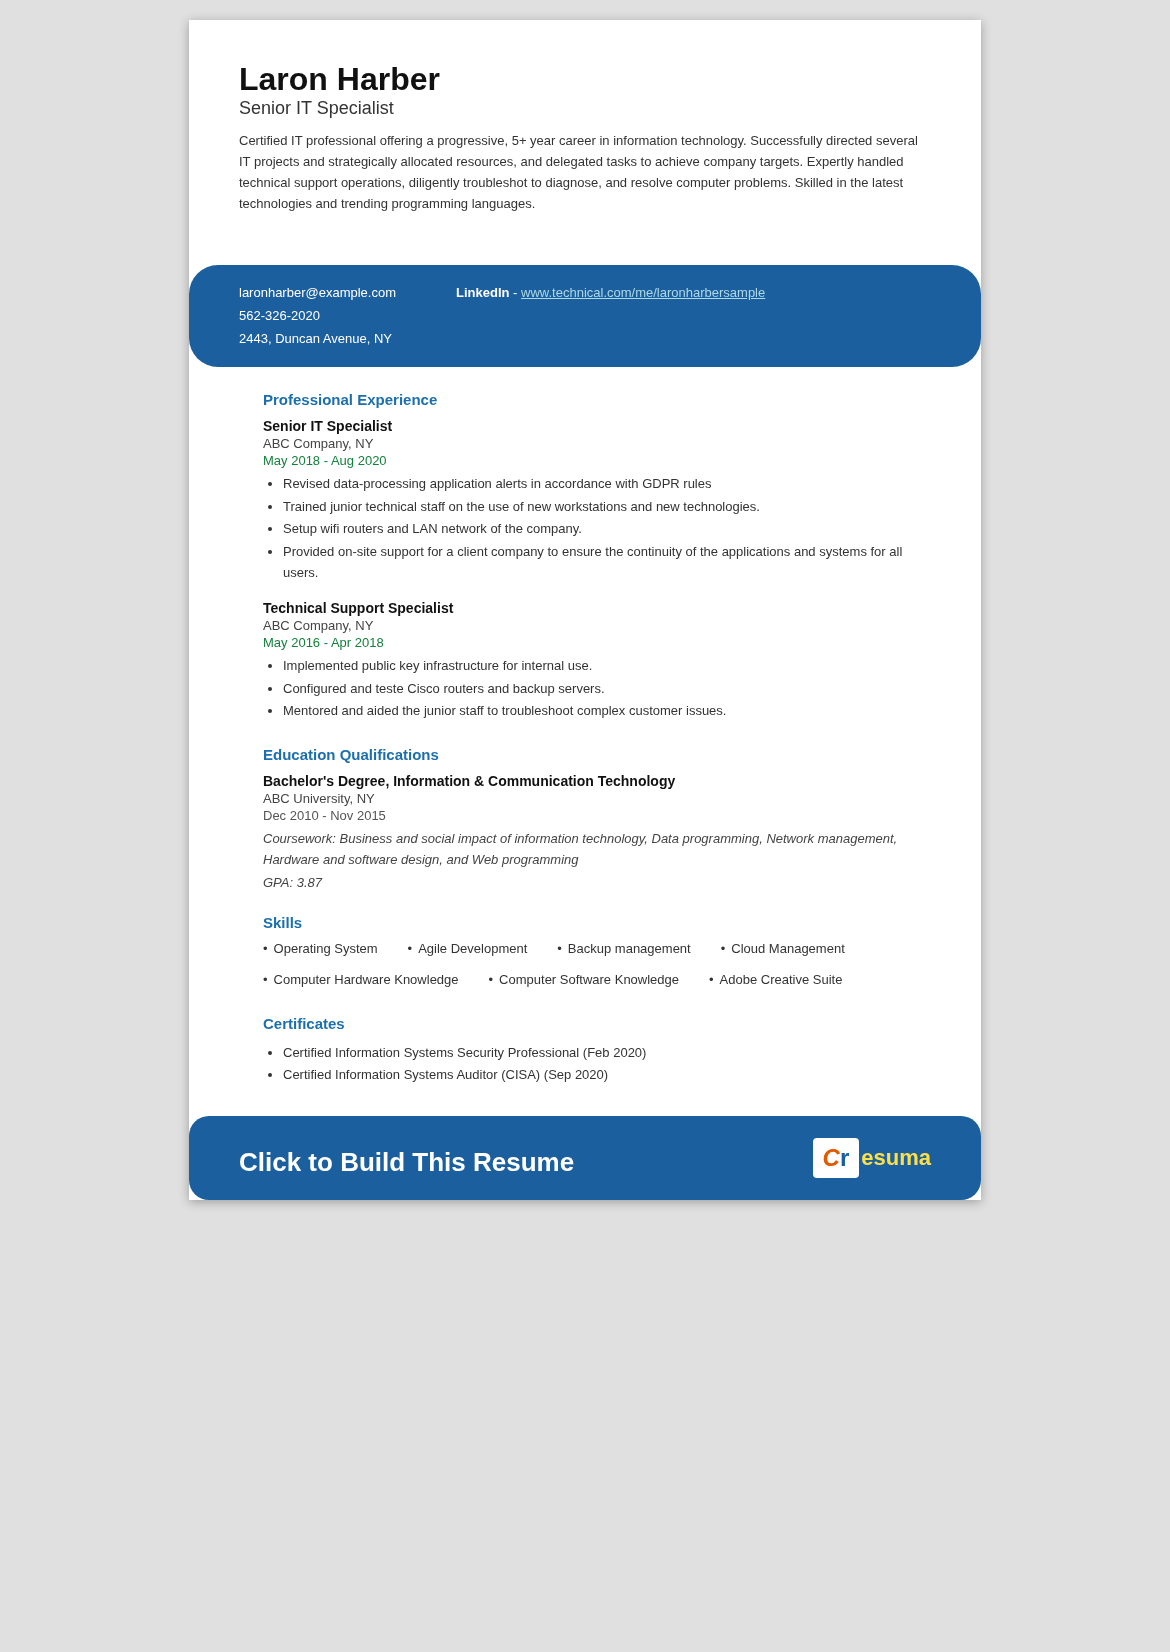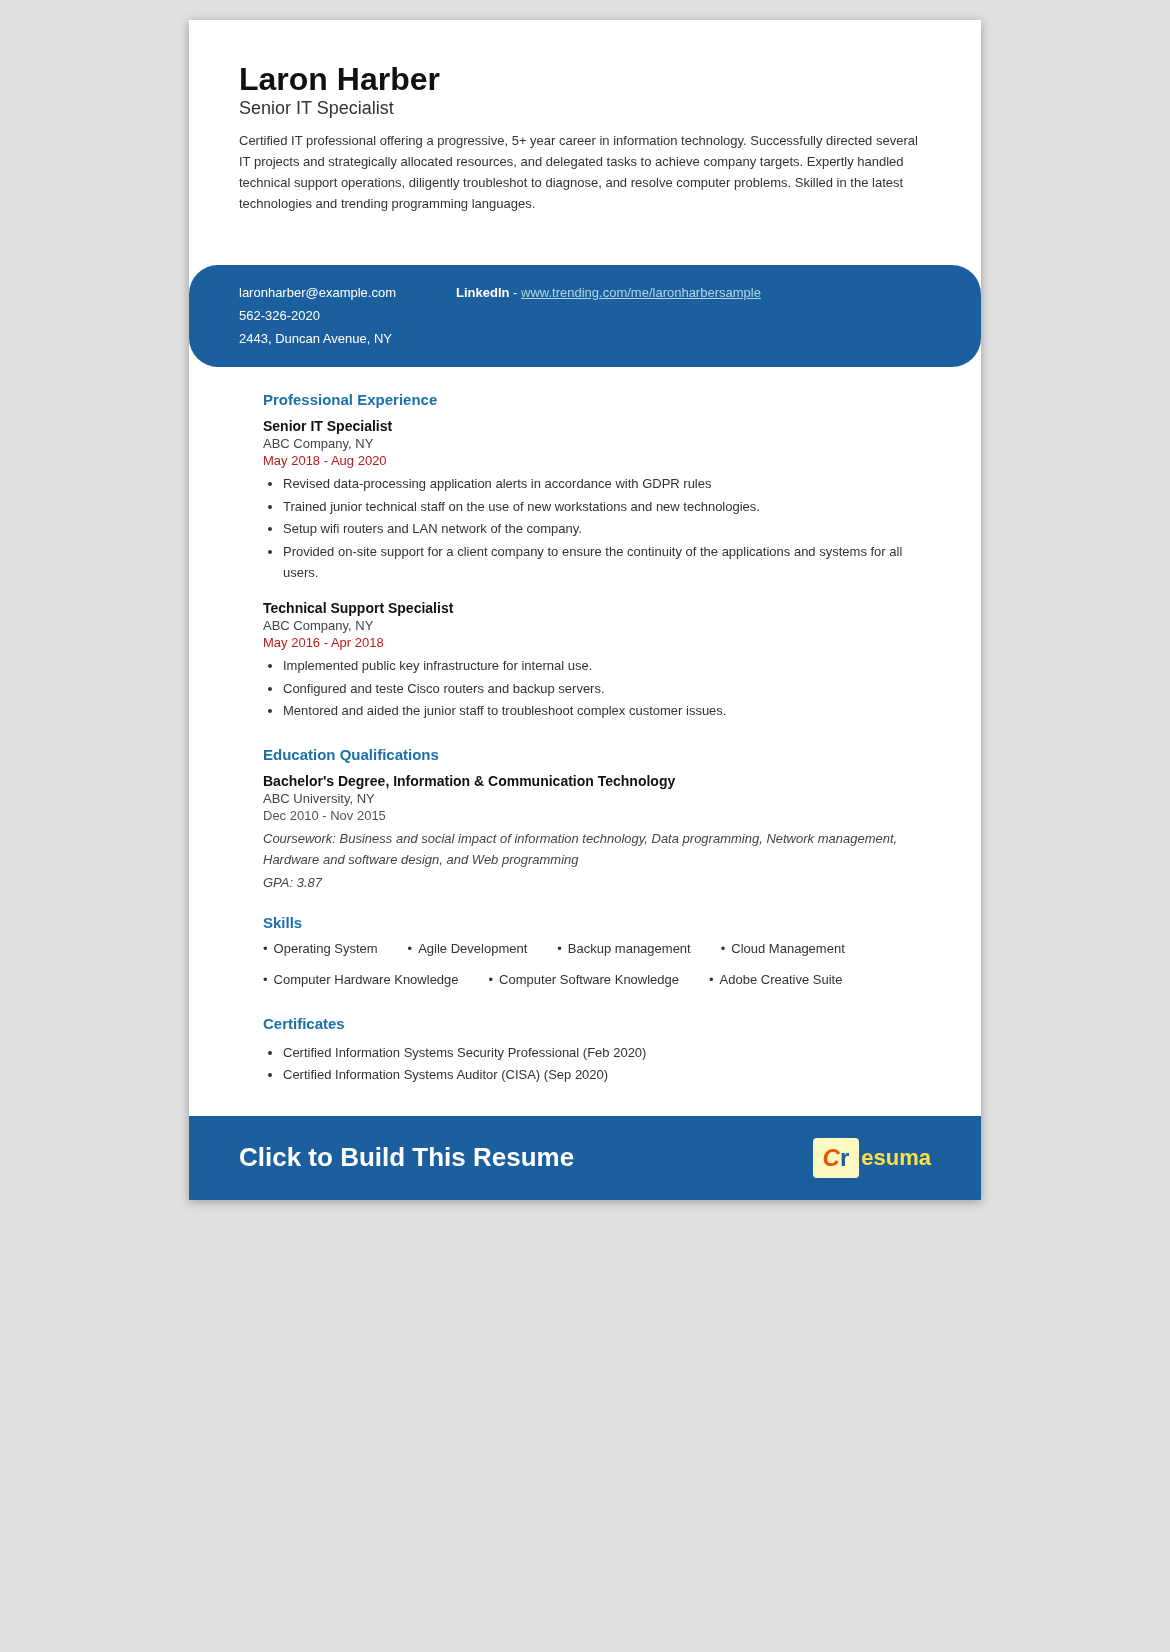--- a/index.html
+++ b/index.html
@@ -77,21 +77,21 @@
       color: #111;
       margin-bottom: 2px;
     }
     .company {
       font-size: 13px;
       color: #444;
       margin-bottom: 2px;
     }
     .date-range {
       font-size: 13px;
-      color: #b91c1c;
+      color: #15803d;
       margin-bottom: 6px;
     }
     .bullet-list {
       list-style: disc;
       padding-left: 20px;
       margin-bottom: 16px;
     }
     .bullet-list li {
       font-size: 13px;
       color: #333;
@@ -156,35 +156,36 @@
     }
     .cert-list li {
       font-size: 13px;
       color: #333;
       line-height: 1.7;
     }
     .footer-bar {
       background: #1c5f9e;
       padding: 22px 50px;
       display: flex;
-      align-items: center;
+      align-items: flex-end;
       justify-content: space-between;
       margin-top: 30px;
+      border-radius: 20px;
     }
     .footer-cta {
       font-size: 26px;
       font-weight: bold;
       color: #fff;
     }
     .footer-logo {
       display: flex;
       align-items: center;
     }
     .logo-box {
-      background: #fef9c3;
+      background: #ffffff;
       padding: 6px 10px;
       border-radius: 4px;
       display: flex;
       align-items: center;
     }
     .logo-cr {
       font-size: 22px;
       font-weight: bold;
       color: #1c5f9e;
     }
@@ -206,21 +207,21 @@
   </div>
 
   <div class="contact-bar">
     <div class="contact-left">
       <div>laronharber@example.com</div>
       <div>562-326-2020</div>
       <div>2443, Duncan Avenue, NY</div>
     </div>
     <div class="contact-right">
       <div>
-        <span class="linkedin-label">LinkedIn</span><span> -  </span><a href="#">www.trending.com/me/laronharbersample</a>
+        <span class="linkedin-label">LinkedIn</span><span> -  </span><a href="#">www.technical.com/me/laronharbersample</a>
       </div>
     </div>
   </div>
 
   <div class="section">
     <div class="section-title">Professional Experience</div>
 
     <div>
       <div class="job-title">Senior IT Specialist</div>
       <div class="company">ABC Company, NY</div>

